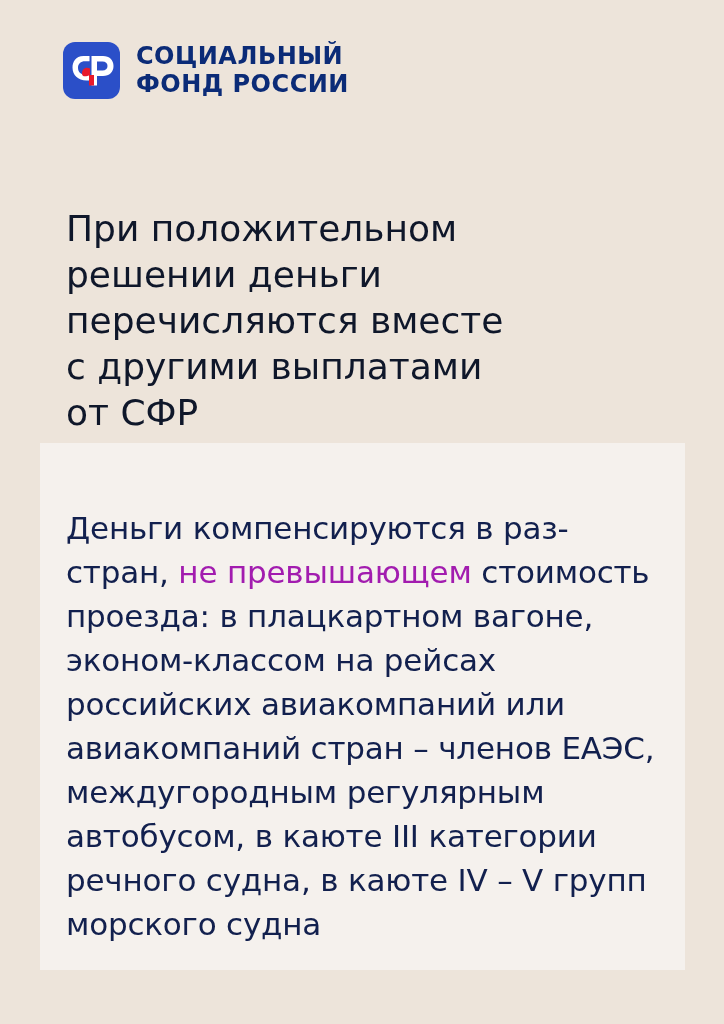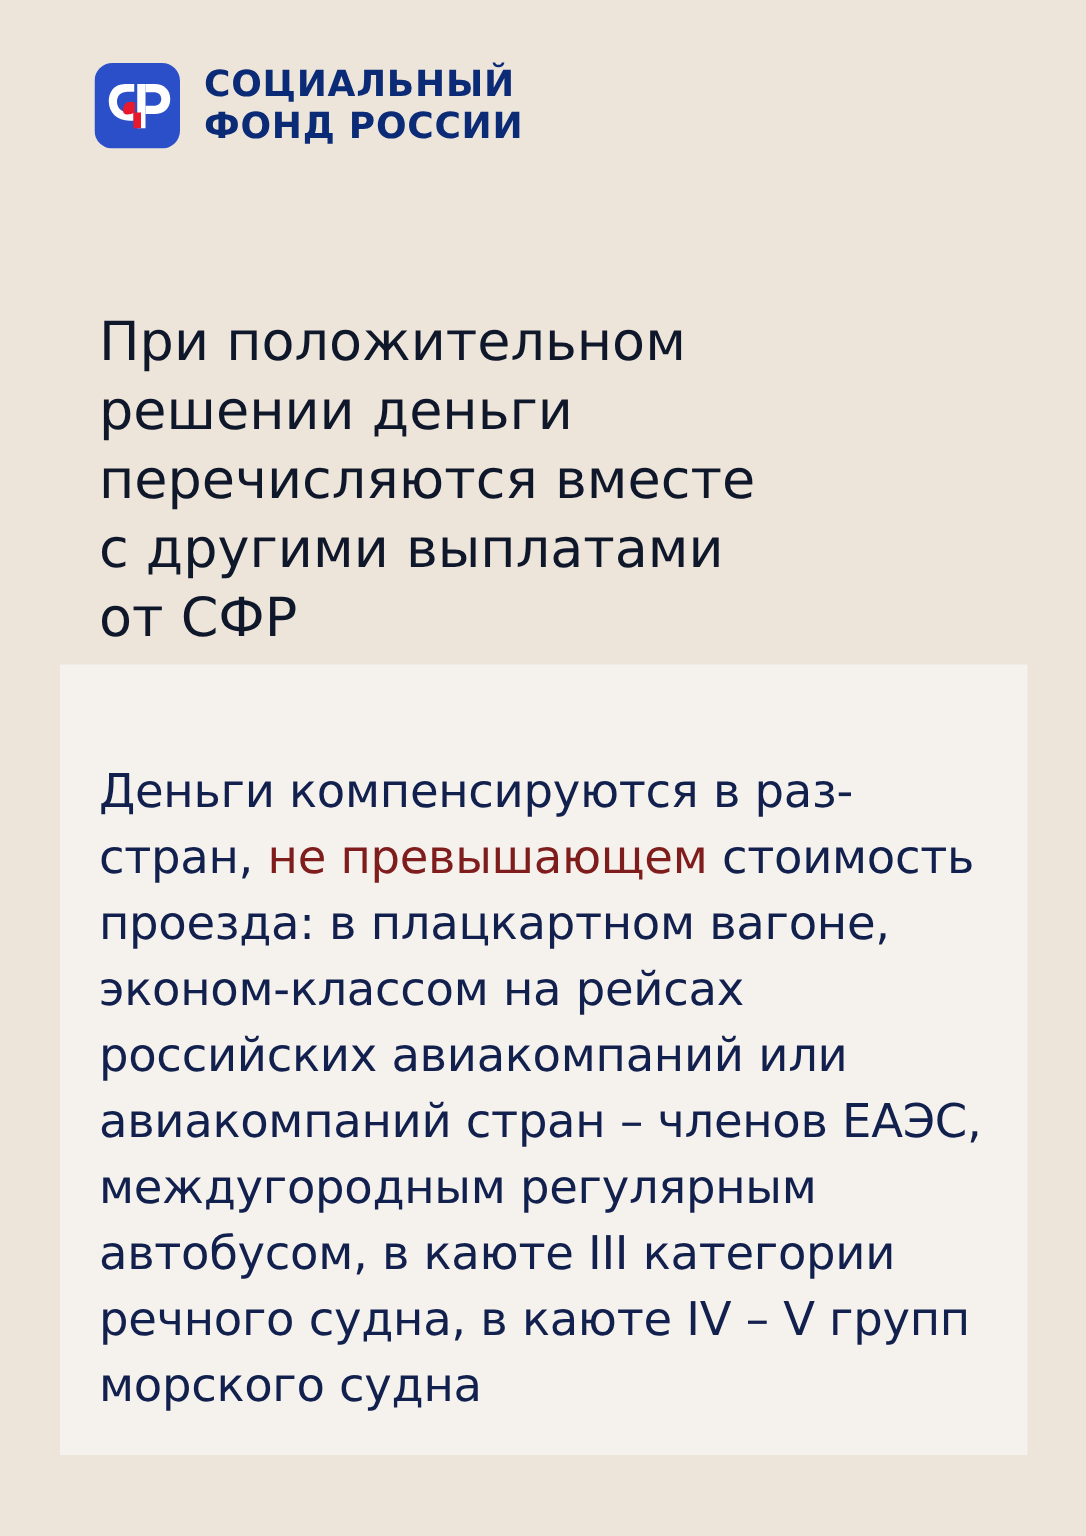--- a/index.html
+++ b/index.html
@@ -75,21 +75,21 @@
   }
   .body-text {
     font-family: "DejaVu Sans", sans-serif;
     font-size: 31px;
     line-height: 1.42;
     color: #12204E;
     letter-spacing: -0.2px;
     word-spacing: 0px;
   }
   .hl-pink {
-    color: #7f1d1d;
+    color: #a21caf;
   }
 </style>
 </head>
 <body>
 
 <div class="page">
 
   <div class="logo-block">
     <div class="logo-mark">
       <svg width="57" height="57" viewBox="0 0 57 57" xmlns="http://www.w3.org/2000/svg">

